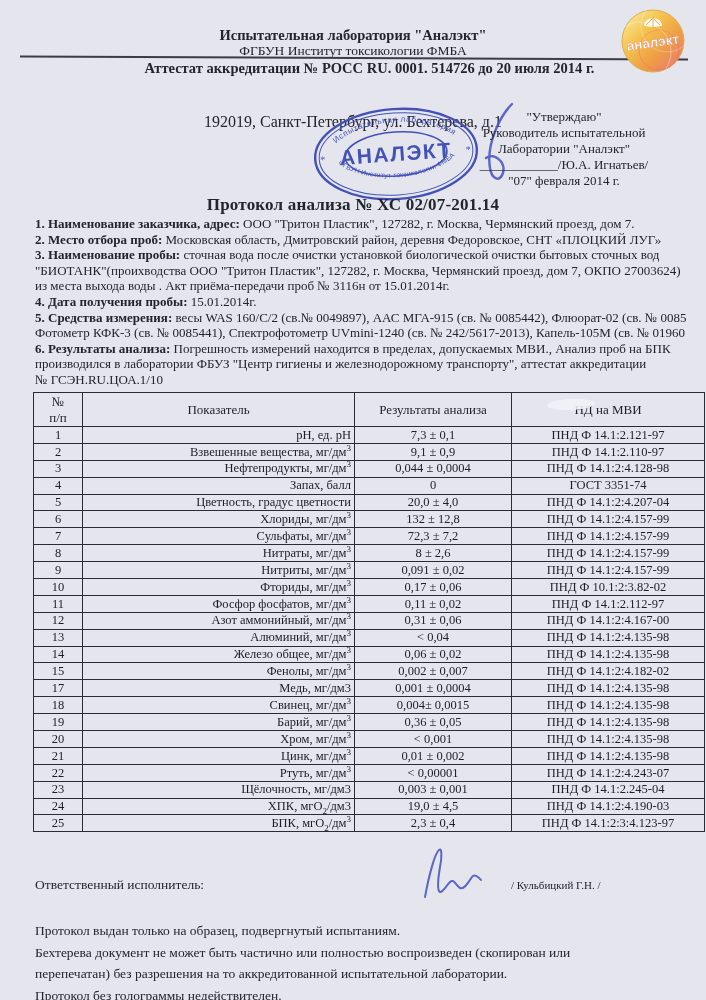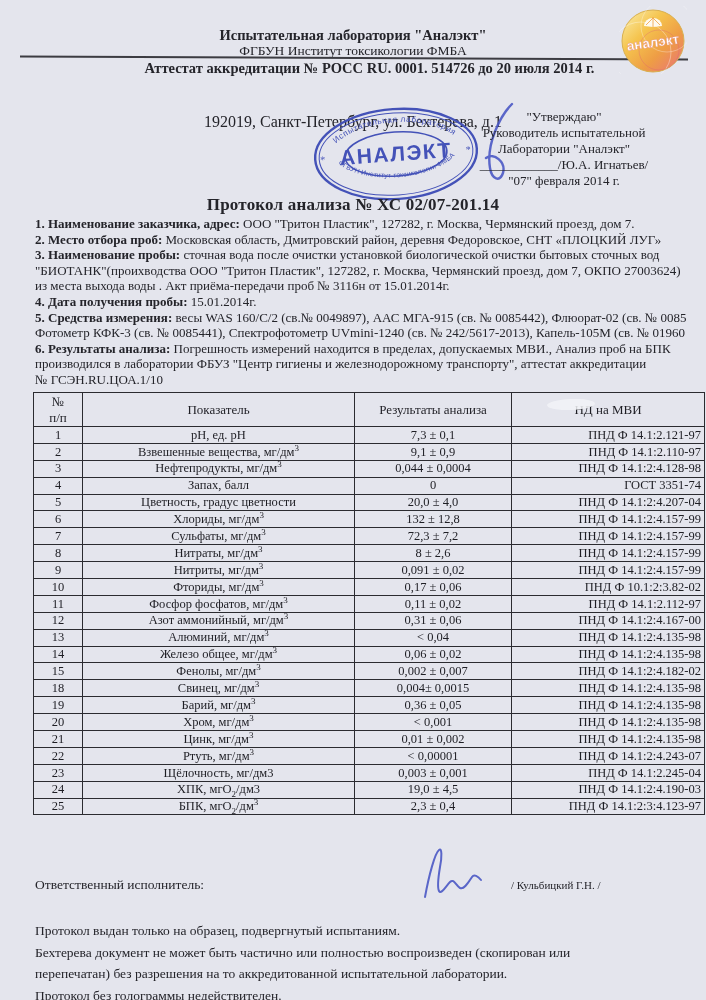--- a/index.html
+++ b/index.html
@@ -16,23 +16,23 @@
   .approval{right:22px;top:109px;width:240px;text-align:center;font-size:13px;line-height:16px;}
   .title{top:195px;font-size:17px;font-weight:bold;letter-spacing:.2px;}
   .bodytext{left:35px;top:216px;width:665px;font-size:13px;line-height:15.6px;}
   .bline{white-space:nowrap;}
   table.results{position:absolute;left:33px;top:392px;width:643px;border-collapse:collapse;
         font-size:12.5px;color:#1e1e24;table-layout:fixed;}
   table.results th,table.results td{border:1.4px solid #2b2b30;padding:0 3px;overflow:hidden;}
   table.results th{height:33px;font-weight:normal;font-size:13px;text-align:center;}
   table.results td{height:15.9px;line-height:1;}
   td.c0{width:42px;text-align:center;}
-  td.c1{width:265px;text-align:center;padding-left:5px;}
+  td.c1{width:265px;text-align:right;padding-left:5px;}
   td.c2{width:150px;text-align:center;}
-  td.c3{width:186px;text-align:right;padding-left:5px;font-family:Liberation Serif, serif;}
+  td.c3{width:186px;text-align:center;padding-left:5px;font-family:Liberation Serif, serif;}
   sup{font-size:9px;line-height:0;vertical-align:super;}
   sub{font-size:9px;line-height:0;vertical-align:sub;}
   .smudge{left:547px;top:399px;width:48px;height:11px;background:#f2f3f7;border-radius:50%;
         transform:rotate(-2deg);opacity:.85;}
   .exec-label{left:35px;top:877px;font-size:13.5px;}
   .exec-name{left:511px;top:879px;font-size:11px;}
   .notes{left:35px;top:920px;font-size:13.5px;line-height:21.6px;width:640px;}
   .stampwrap{left:310px;top:105px;}
   .sig1{left:470px;top:98px;}
   .sig2{left:413px;top:845px;}
@@ -217,20 +217,26 @@
           <td class="c2">0,06 ± 0,02</td>
           <td class="c3">ПНД Ф 14.1:2:4.135-98</td>
         </tr>
         <tr>
           <td class="c0">15</td>
           <td class="c1">Фенолы, мг/дм<sup>3</sup></td>
           <td class="c2">0,002 ± 0,007</td>
           <td class="c3">ПНД Ф 14.1:2:4.182-02</td>
         </tr>
         <tr>
+          <td class="c0">17</td>
+          <td class="c1">Медь, мг/дм3</td>
+          <td class="c2">0,001 ± 0,0004</td>
+          <td class="c3">ПНД Ф 14.1:2:4.135-98</td>
+        </tr>
+        <tr>
           <td class="c0">18</td>
           <td class="c1">Свинец, мг/дм<sup>3</sup></td>
           <td class="c2">0,004± 0,0015</td>
           <td class="c3">ПНД Ф 14.1:2:4.135-98</td>
         </tr>
         <tr>
           <td class="c0">19</td>
           <td class="c1">Барий, мг/дм<sup>3</sup></td>
           <td class="c2">0,36 ± 0,05</td>
           <td class="c3">ПНД Ф 14.1:2:4.135-98</td>

